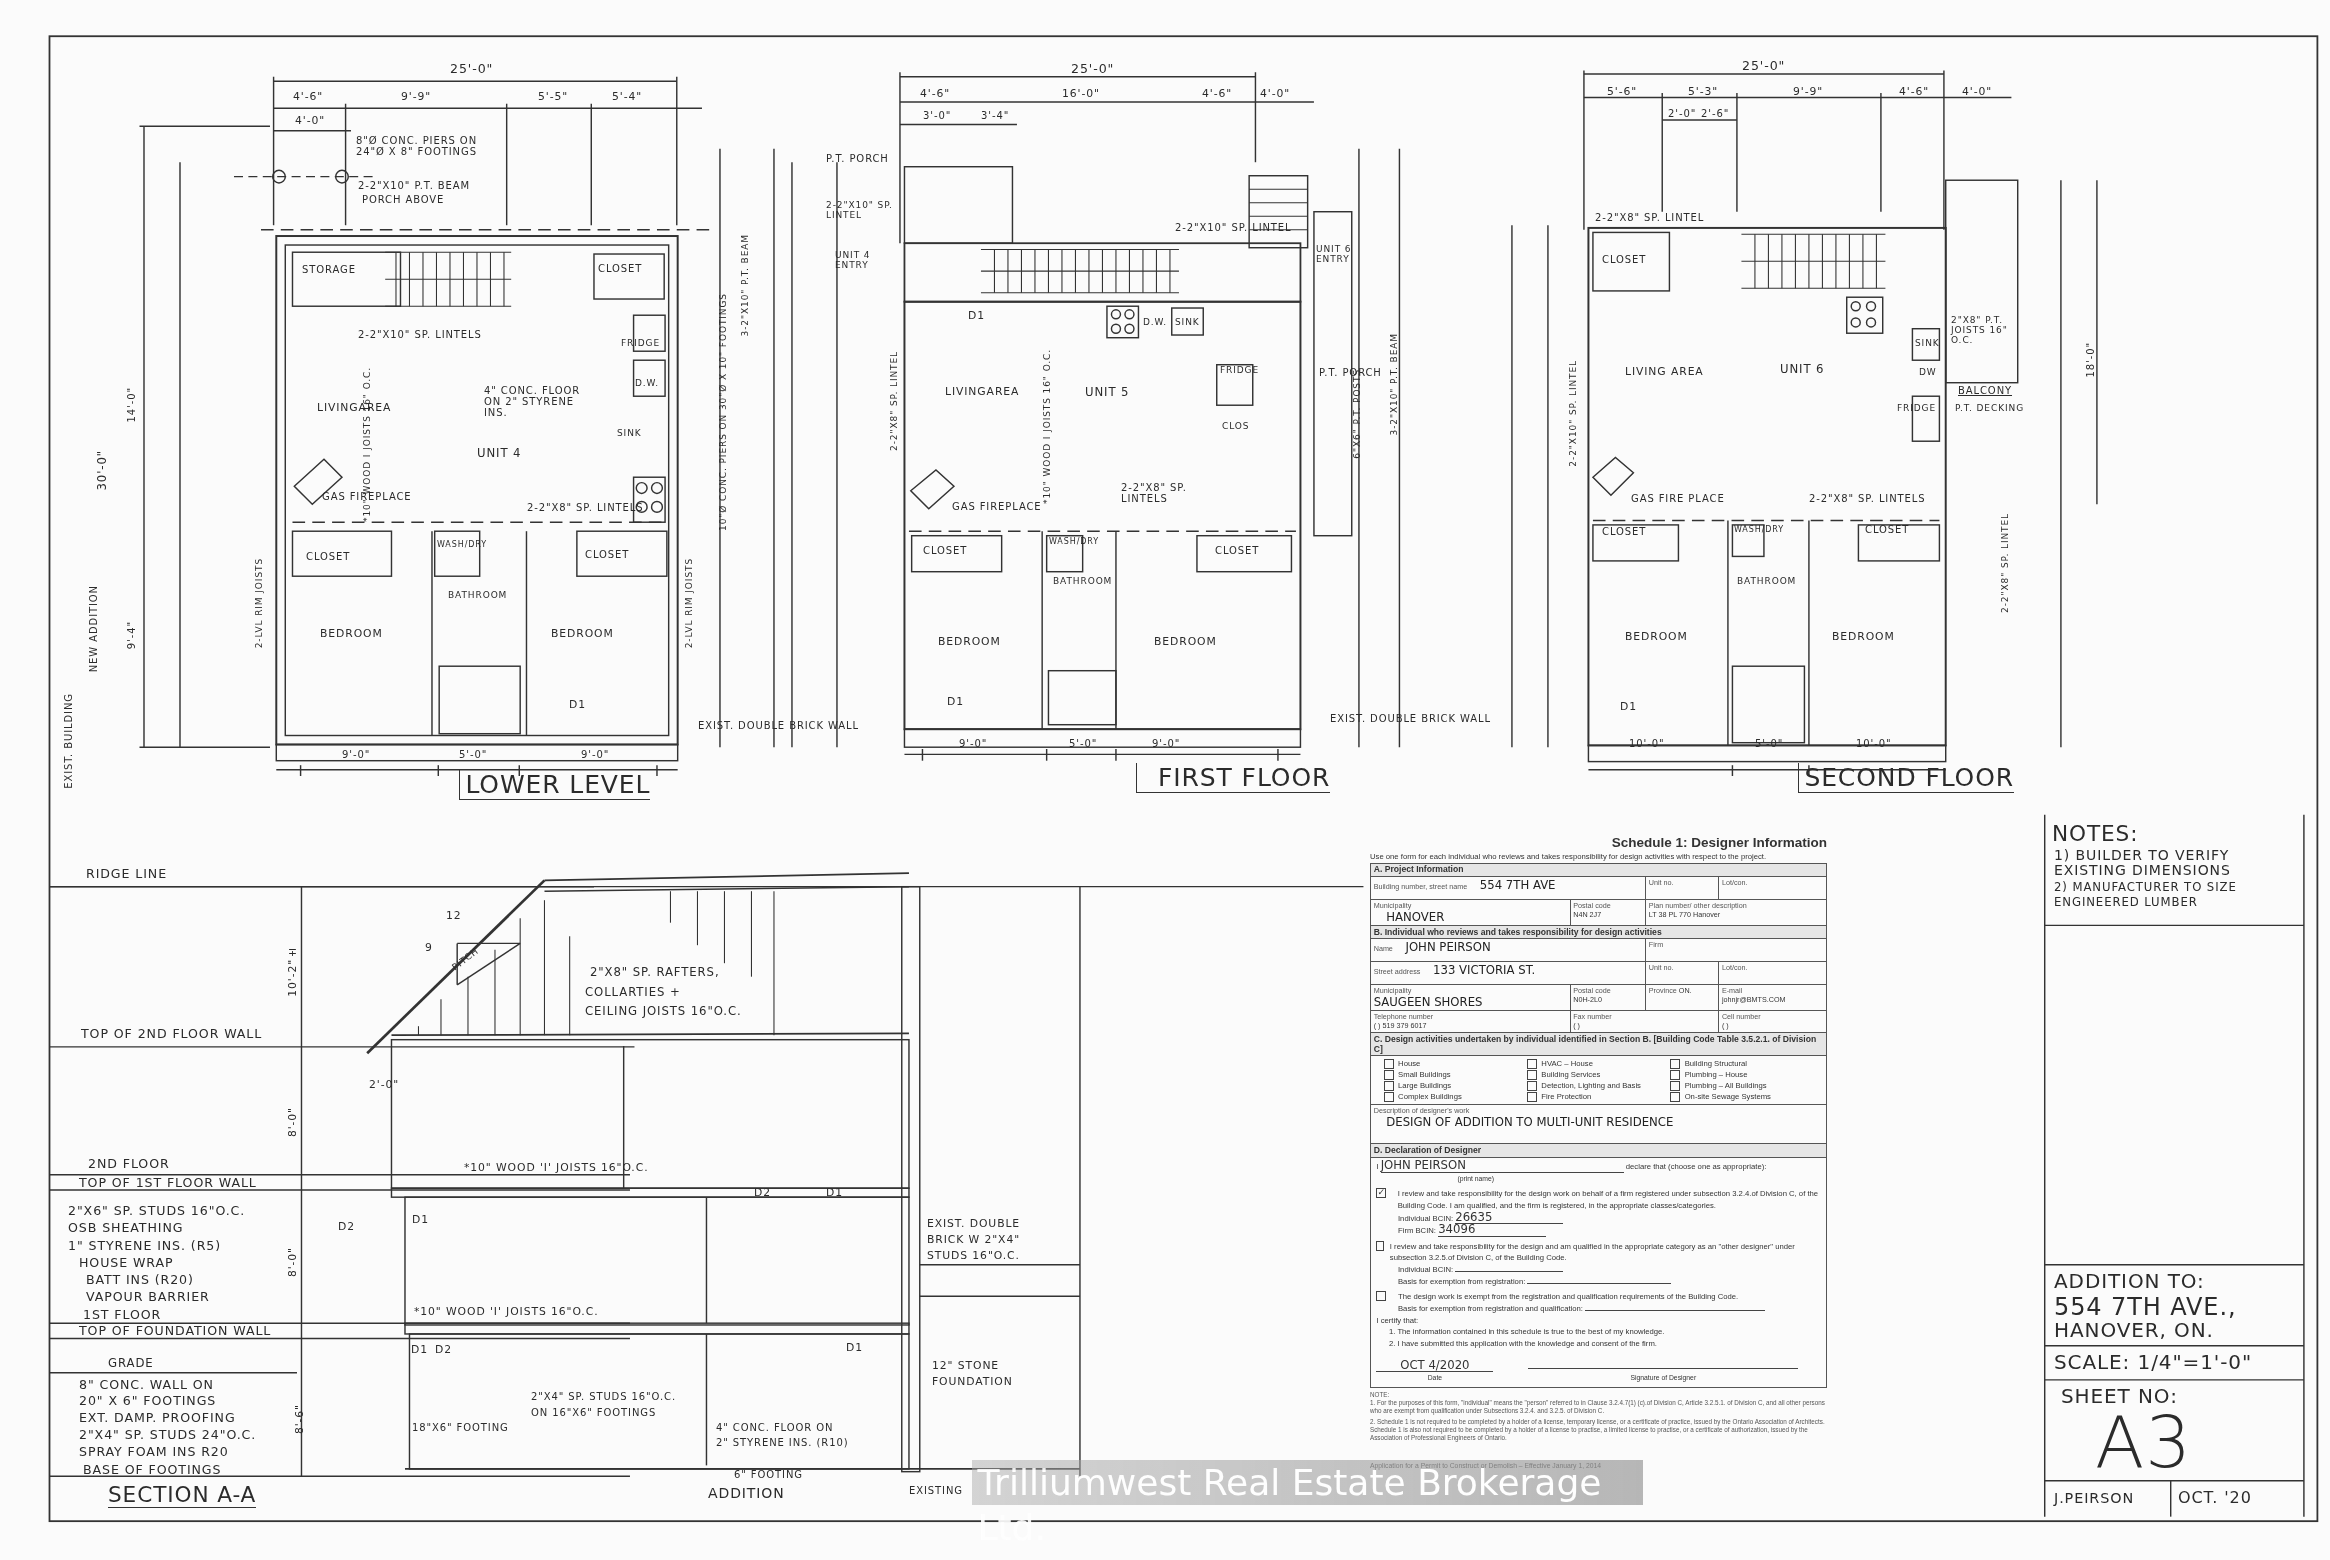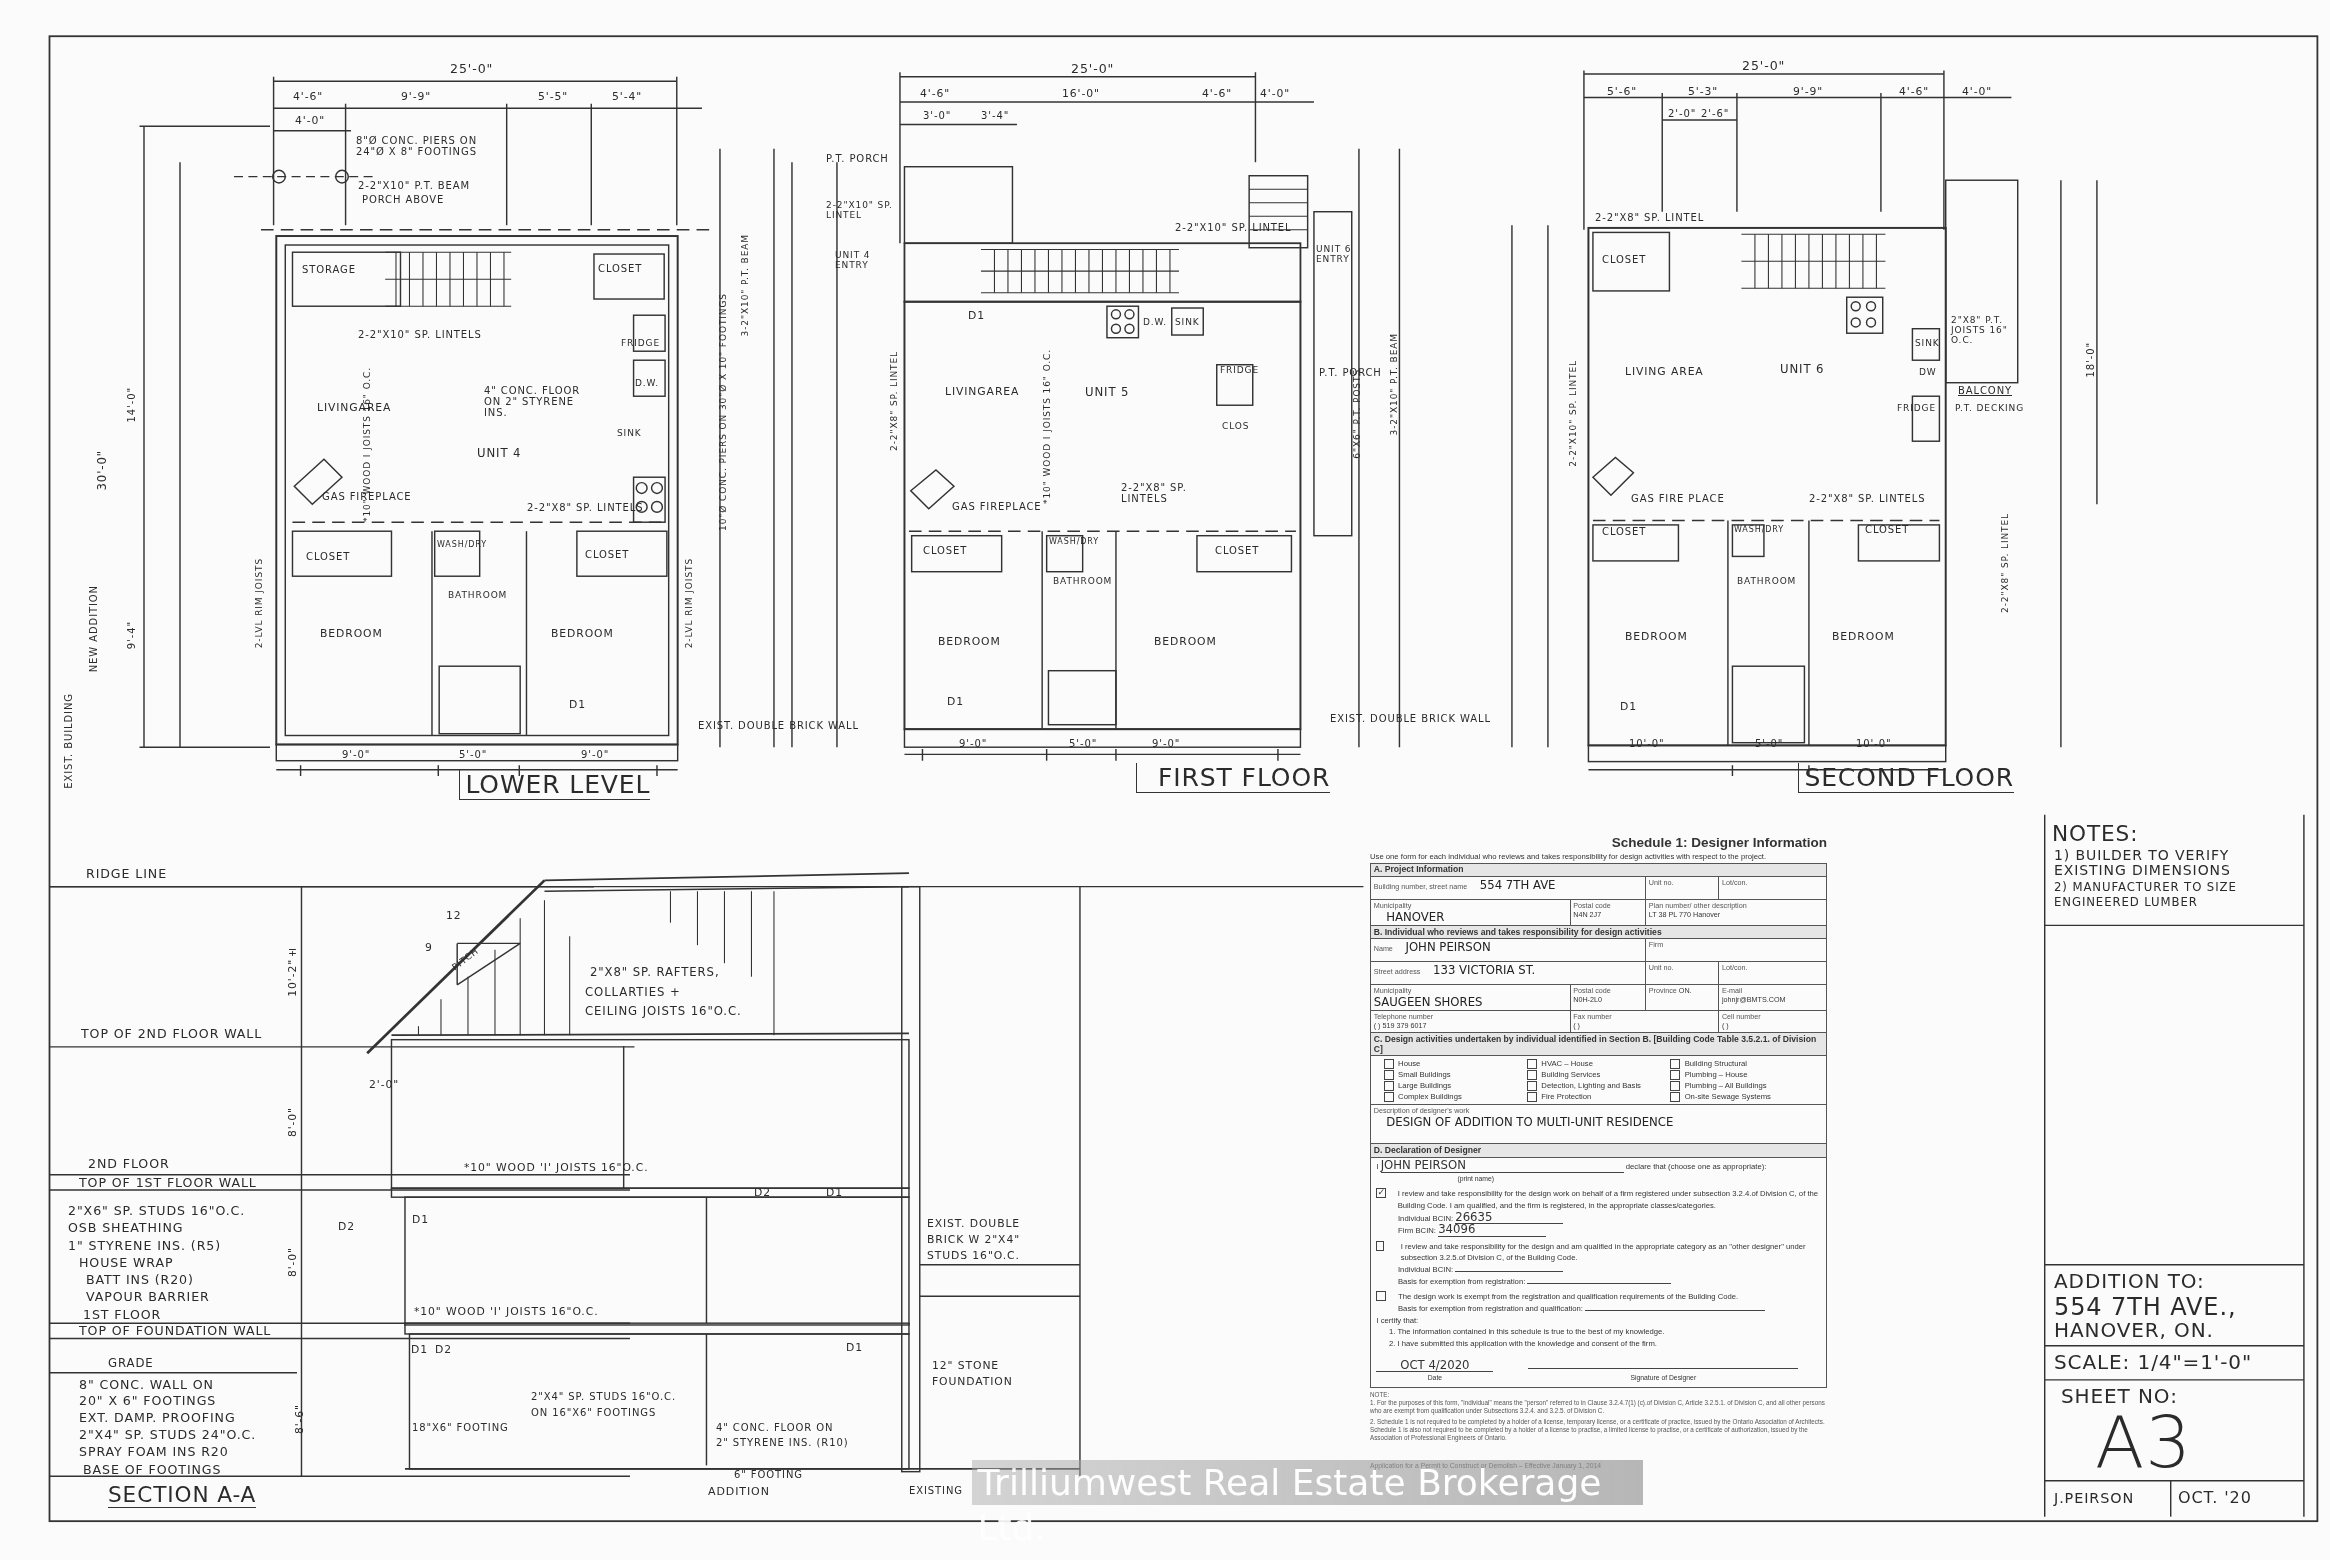--- a/index.html
+++ b/index.html
@@ -432,21 +432,21 @@
 <div class="lbl" style="left:927px;top:1233px;font-size:10.8px;">BRICK W 2"X4"</div>
 <div class="lbl" style="left:927px;top:1249px;font-size:10.8px;">STUDS 16"O.C.</div>
 <div class="lbl" style="left:932px;top:1359px;font-size:10.8px;">12" STONE</div>
 <div class="lbl" style="left:932px;top:1375px;font-size:10.8px;">FOUNDATION</div>
 <div class="lbl" style="left:531px;top:1391px;font-size:10px;">2"X4" SP. STUDS 16"O.C.</div>
 <div class="lbl" style="left:531px;top:1407px;font-size:10px;">ON 16"X6" FOOTINGS</div>
 <div class="lbl" style="left:412px;top:1422px;font-size:10px;">18"X6" FOOTING</div>
 <div class="lbl" style="left:716px;top:1422px;font-size:10px;">4" CONC. FLOOR ON</div>
 <div class="lbl" style="left:716px;top:1437px;font-size:10px;">2" STYRENE INS. (R10)</div>
 <div class="lbl" style="left:734px;top:1469px;font-size:10px;">6" FOOTING</div>
-<div class="lbl" style="left:708px;top:1485px;font-size:11px;">ADDITION</div>
+<div class="lbl" style="left:708px;top:1485px;font-size:14px;">ADDITION</div>
 <div class="lbl" style="left:909px;top:1485px;font-size:10px;">EXISTING</div>
 
 <div class="form">
   <div class="title">Schedule 1: Designer Information</div>
   <div class="intro">Use one form for each individual who reviews and takes responsibility for design activities with respect to the project.</div>
   <table>
     <tbody>
           <tr>
             <td colspan="4" class="sec">A.  Project Information</td>
           </tr>
@@ -514,21 +514,21 @@
             <td colspan="4" style="padding:0">
       <div class="decl">
         <div><span>I</span> <span class="ul" style="min-width:243px">JOHN PEIRSON</span> <span>declare that (choose one as appropriate):</span></div>
         <div style="margin-left:81px;font-size:6.8px">(print name)</div>
         <div style="display:flex;gap:7.2px;margin-top:3.6px">
                   <span class="chk on"></span>
                   <span>I review and take responsibility for the design work on behalf of a firm registered under subsection 3.2.4.of Division C, of the Building Code. I am qualified, and the firm is registered, in the appropriate classes/categories.</span>
                 </div>
         <div class="row"><span>Individual BCIN:</span> <span class="ul">26635</span></div>
         <div class="row"><span>Firm BCIN:</span> <span class="ul">34096</span></div>
-        <div style="display:flex;gap:12px;margin-top:3.6px">
+        <div style="display:flex;gap:1px;margin-top:3.6px">
                   <span class="chk"></span>
                   <span>I review and take responsibility for the design and am qualified in the appropriate category as an "other designer" under subsection 3.2.5.of Division C, of the Building Code.</span>
                 </div>
         <div class="row"><span>Individual BCIN:</span> <span class="ul"></span></div>
         <div class="row"><span>Basis for exemption from registration:</span> <span class="ul" style="min-width:144px"></span></div>
         <div style="display:flex;gap:7.2px;margin-top:3.6px">
                   <span class="chk"></span>
                   <span>The design work is exempt from the registration and qualification requirements of the Building Code.</span>
                 </div>
         <div class="row"><span>Basis for exemption from registration and qualification:</span> <span class="ul" style="min-width:180px"></span></div>

